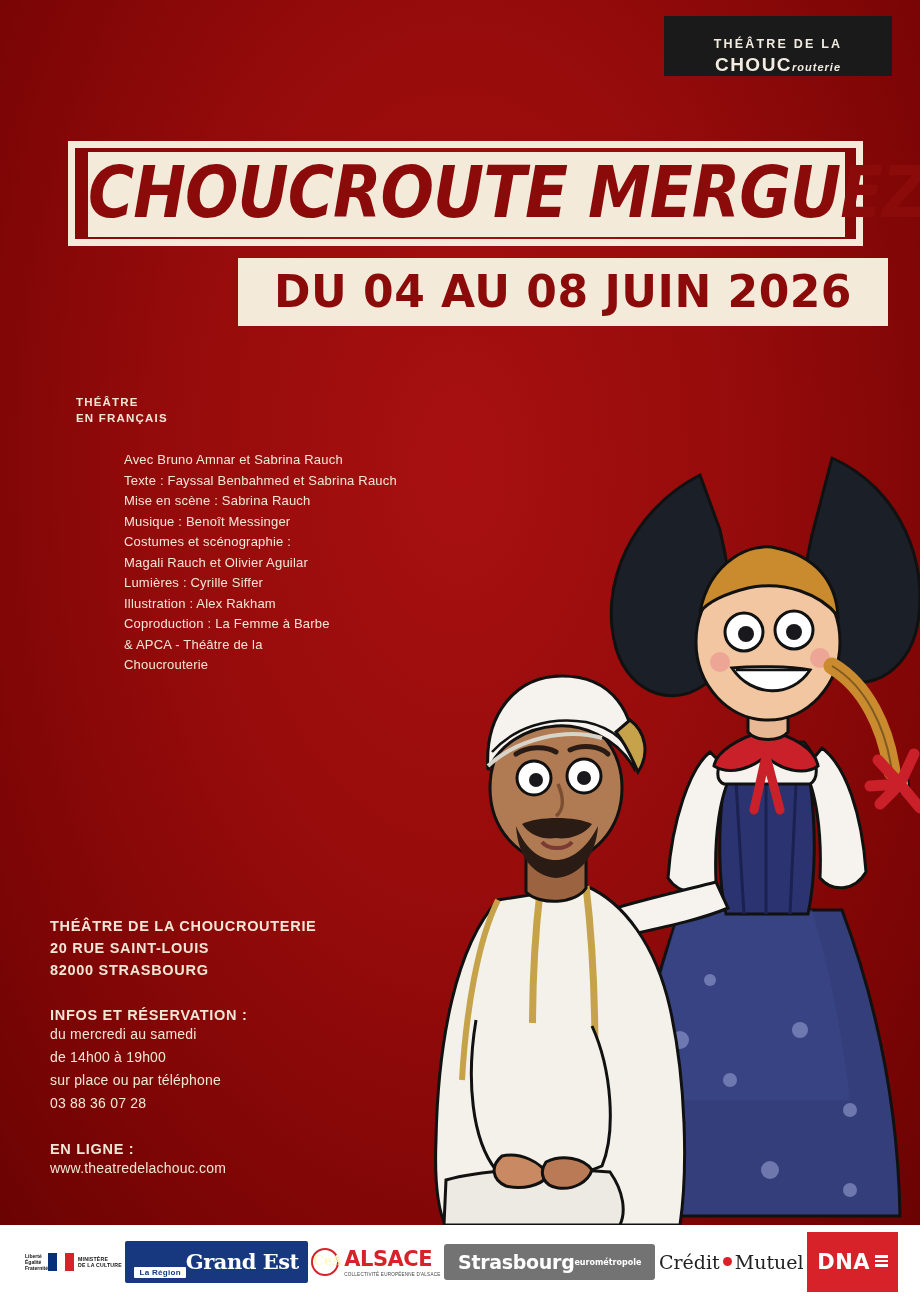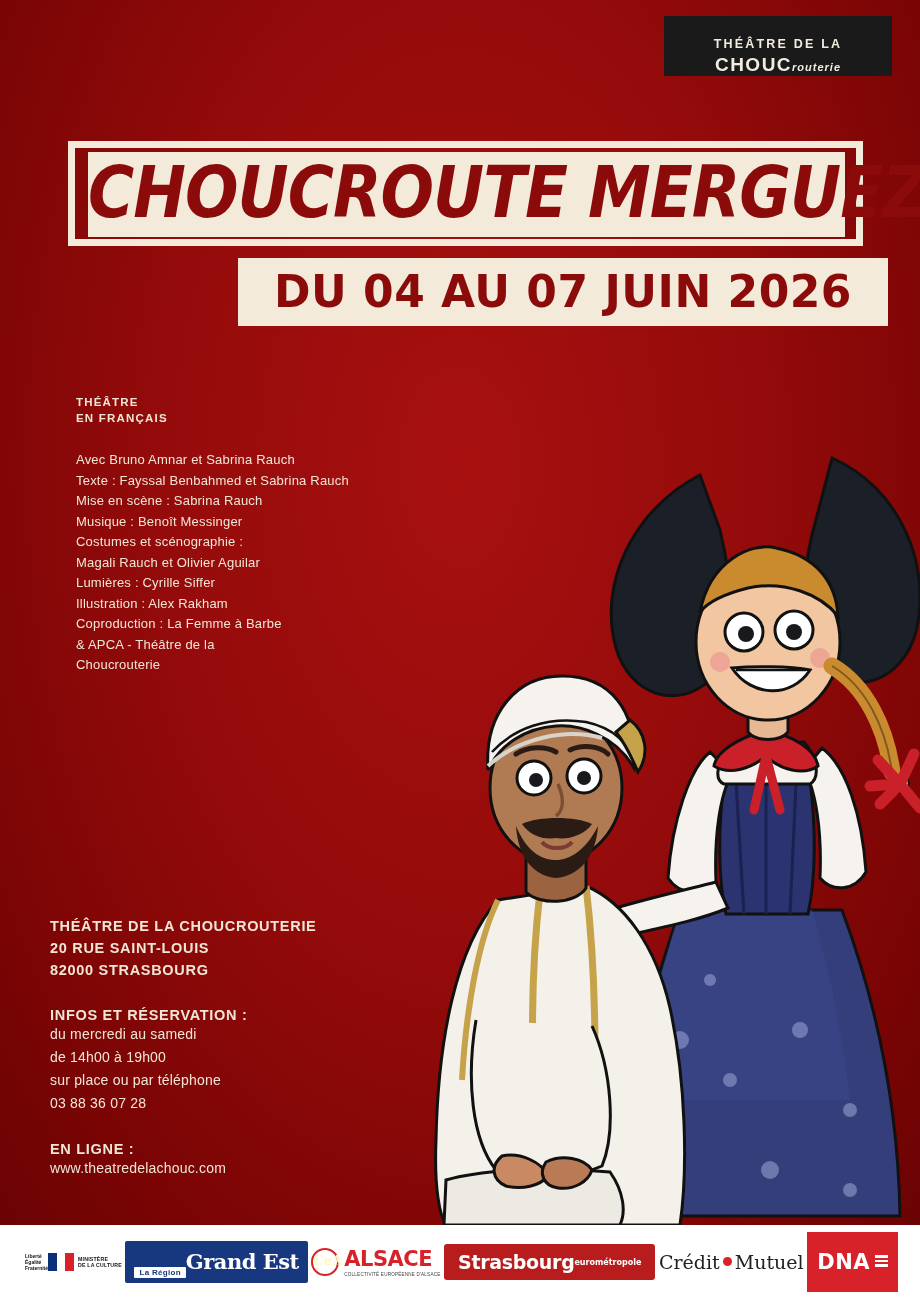--- a/index.html
+++ b/index.html
@@ -134,20 +134,21 @@
     font-size: 11.5px;
     font-weight: bold;
     letter-spacing: 1.2px;
     line-height: 16px;
     margin-bottom: 24px;
   }
   .credits-line {
     font-size: 13px;
     line-height: 20.5px;
     letter-spacing: 0.2px;
+    margin-left: 48px;
   }
 
   
   .info {
     position: absolute;
     left: 50px;
     top: 915px;
     width: 330px;
     color: #f0e6d6;
   }
@@ -270,21 +271,21 @@
     font-family: "DejaVu Sans", sans-serif;
   }
   .fl-alsace .asub {
     font-size: 4.6px;
     color: #444;
     letter-spacing: 0.2px;
     margin-top: 1px;
   }
 
   .fl-strasbourg {
-    background: #b91c1c;
+    background: #737373;
     color: #fff;
     padding: 7px 14px;
     border-radius: 3px;
     font-size: 19px;
     font-weight: bold;
     font-family: "DejaVu Sans", sans-serif;
     letter-spacing: -0.3px;
     position: relative;
   }
   .fl-strasbourg .eu {
@@ -344,21 +345,21 @@
     <div class="logo-line2">
       <span>CHOUC</span><span class="small">routerie</span>
     </div>
   </div>
 
   <div class="title-frame"></div>
   <div class="title-band"></div>
   <div class="title-text">CHOUCROUTE MERGUEZ</div>
 
   <div class="date-band"></div>
-  <div class="date-text">DU 04 AU 07 JUIN 2026</div>
+  <div class="date-text">DU 04 AU 08 JUIN 2026</div>
 
   <div class="credits">
     <div class="credits-head">
       <div>THÉÂTRE</div>
       <div>EN FRANÇAIS</div>
     </div>
     <div class="credits-line">Avec Bruno Amnar et Sabrina Rauch</div>
     <div class="credits-line">Texte : Fayssal Benbahmed et Sabrina Rauch</div>
     <div class="credits-line">Mise en scène : Sabrina Rauch</div>
     <div class="credits-line">Musique : Benoît Messinger</div>

